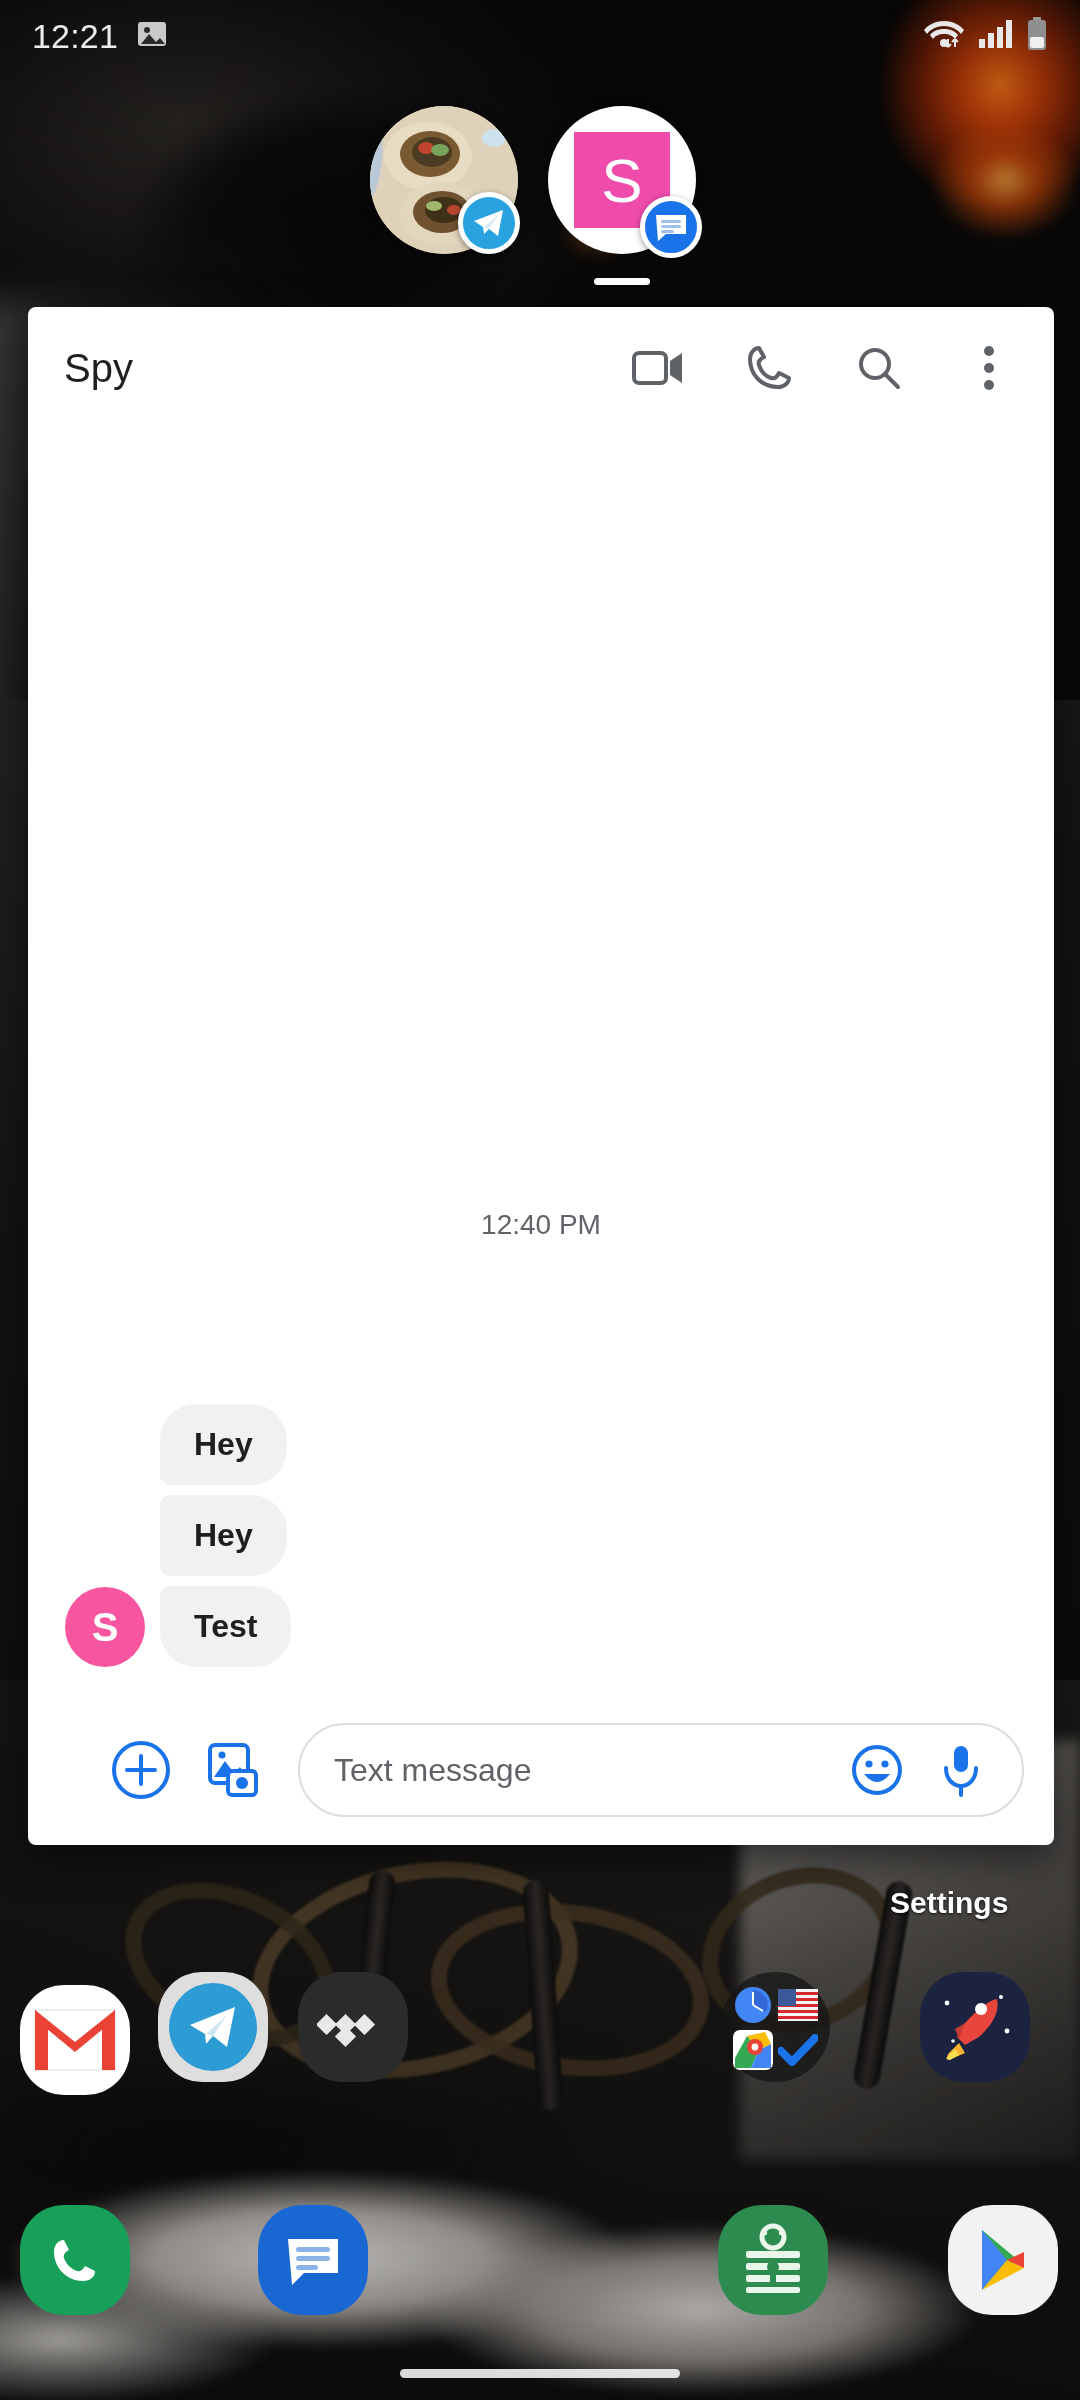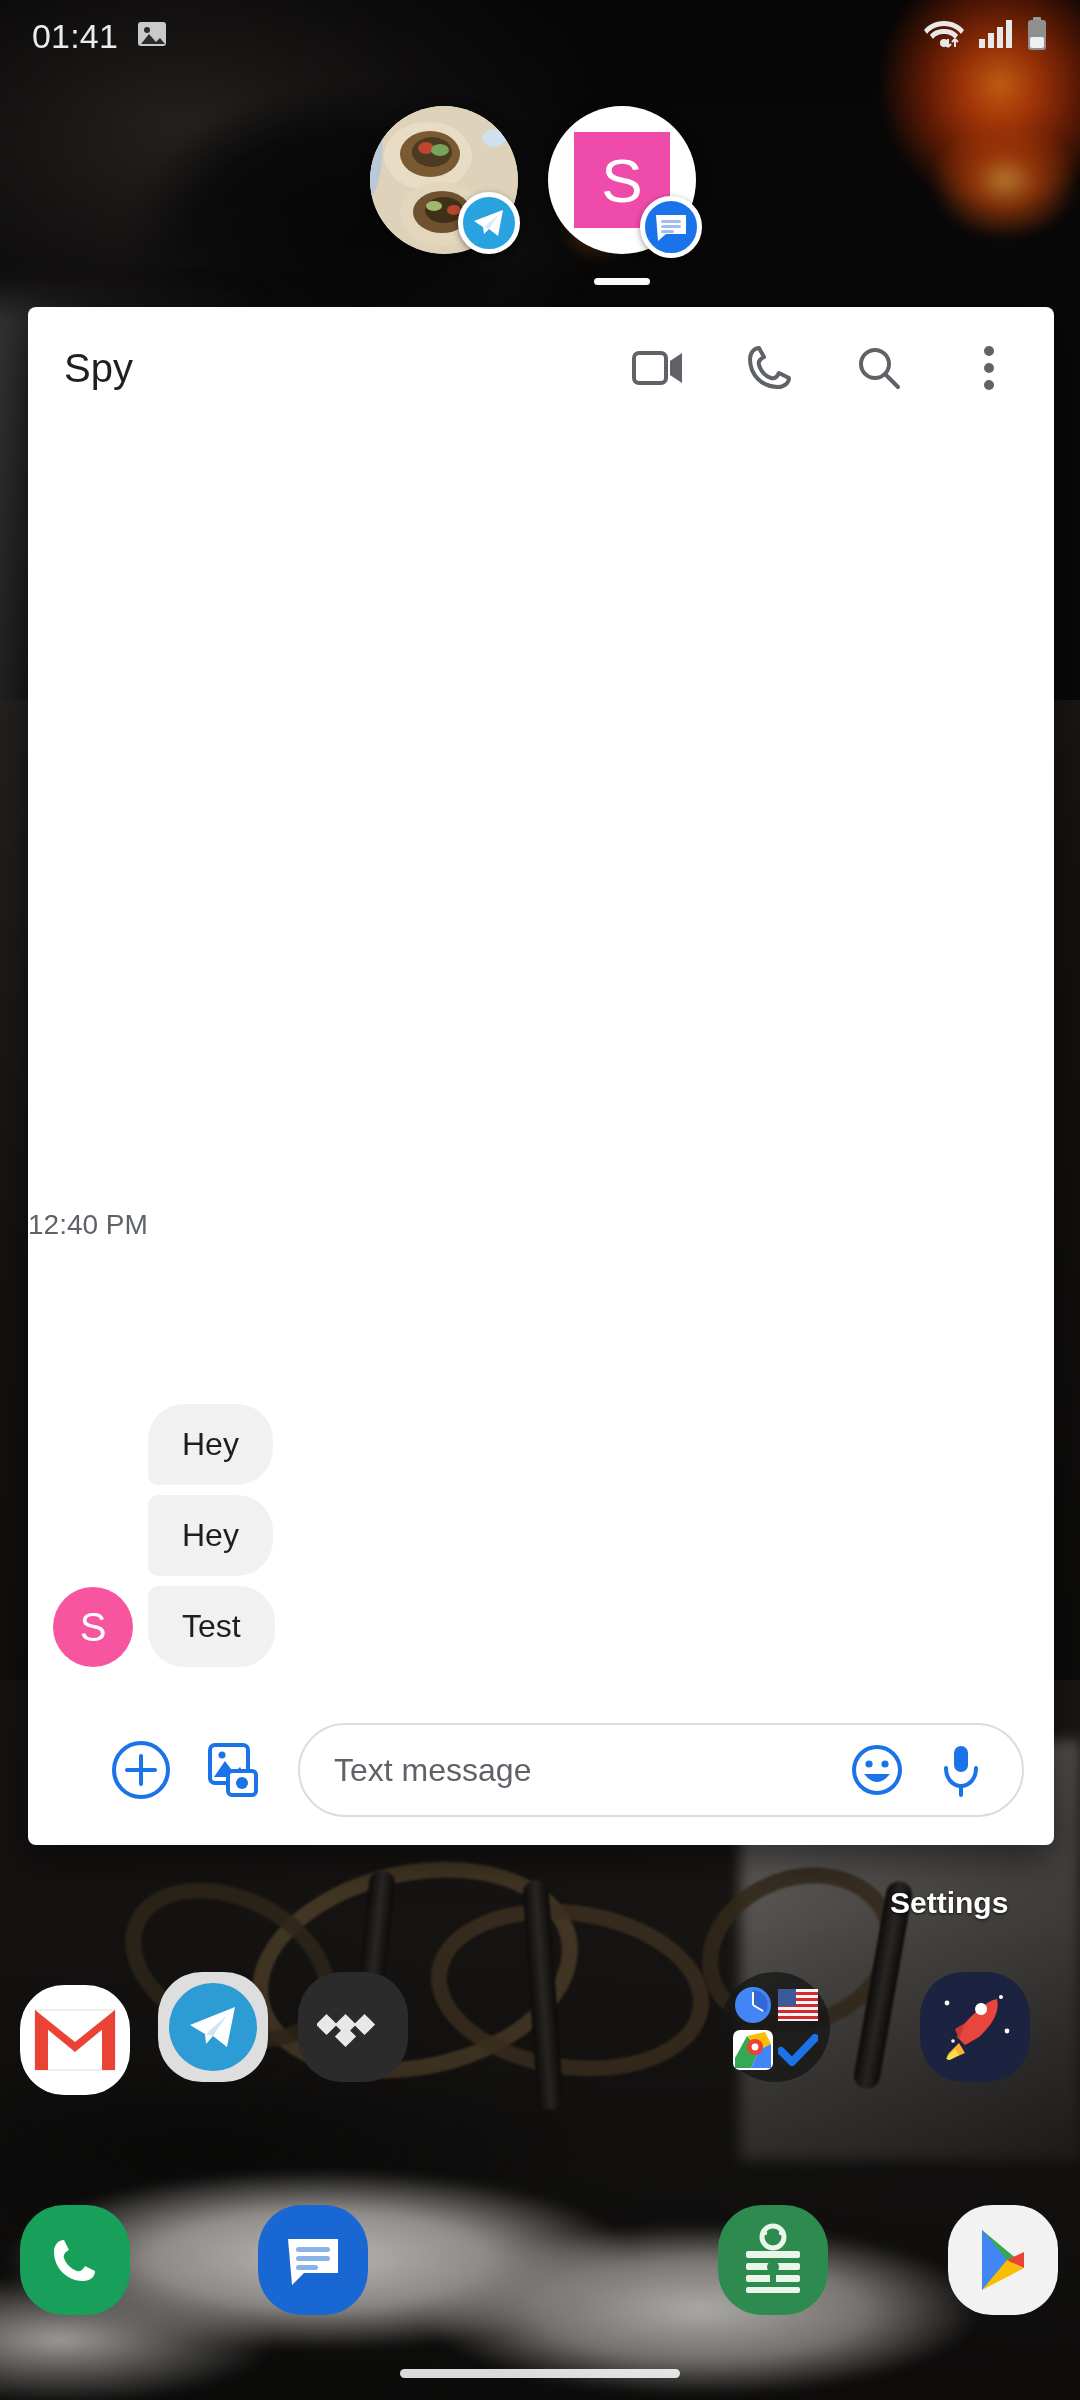--- a/index.html
+++ b/index.html
@@ -156,26 +156,27 @@
   #chat-header {
     height:122px; flex:0 0 122px; display:flex; align-items:center;
     padding:0 36px;
   }
   #chat-title { font-size:40px; color:#1f1f1f; }
   #header-actions { margin-left:auto; display:flex; align-items:center; gap:52px; }
   .hdr-btn { width:58px; height:58px; display:flex; align-items:center; justify-content:center; }
 
   #chat-body { flex:1 1 auto; position:relative; }
   #msg-timestamp {
-    position:absolute; left:0; right:0; top:780px; 
+    position:absolute; left:0; right:0; top:780px; text-align:center;
     font-size:28px; color:#5f6368;
   }
   #msg-list {
-    position:absolute; left:0; right:0; bottom:18px;
+    position:absolute; left:12px; right:0; bottom:18px;
     padding:0 40px 0 10px;
+    font-weight:bold;
   }
   .msg-row { display:flex; align-items:flex-end; margin-bottom:10px; }
   .msg-avatar-slot { width:110px; flex:0 0 110px; display:flex; justify-content:center; }
   .msg-avatar {
     width:80px; height:80px; border-radius:50%; background:#f7559f;
     color:#fff; font-size:40px; display:flex; align-items:center; justify-content:center;
   }
   .bubble-in {
     background:#f1f1f1; color:#1f1f1f; font-size:32px;
     padding:22px 34px; max-width:640px;
@@ -395,21 +396,21 @@
         <path d="M33 32 L50 24 L50 40 Z" fill="#ea4335"></path>
       </svg>
     </div>
   </div>
 
   <div id="nav-pill"></div>
 </div>
 
 <div id="statusbar">
   <div id="status-left">
-    <span id="status-time">01:41</span>
+    <span id="status-time">12:21</span>
     <span class="sb-ico">
       <svg width="32" height="32" viewBox="0 0 32 32">
           <rect x="2" y="4" width="28" height="24" rx="3" fill="#c9c9c9"></rect>
           <circle cx="11" cy="12" r="3" fill="#2b2b2b"></circle>
           <path d="M5 26 L13 16 L20 24 L24 20 L29 26 Z" fill="#2b2b2b"></path>
         </svg>
     </span>
   </div>
   <div id="status-right">
     <span class="sb-ico">

